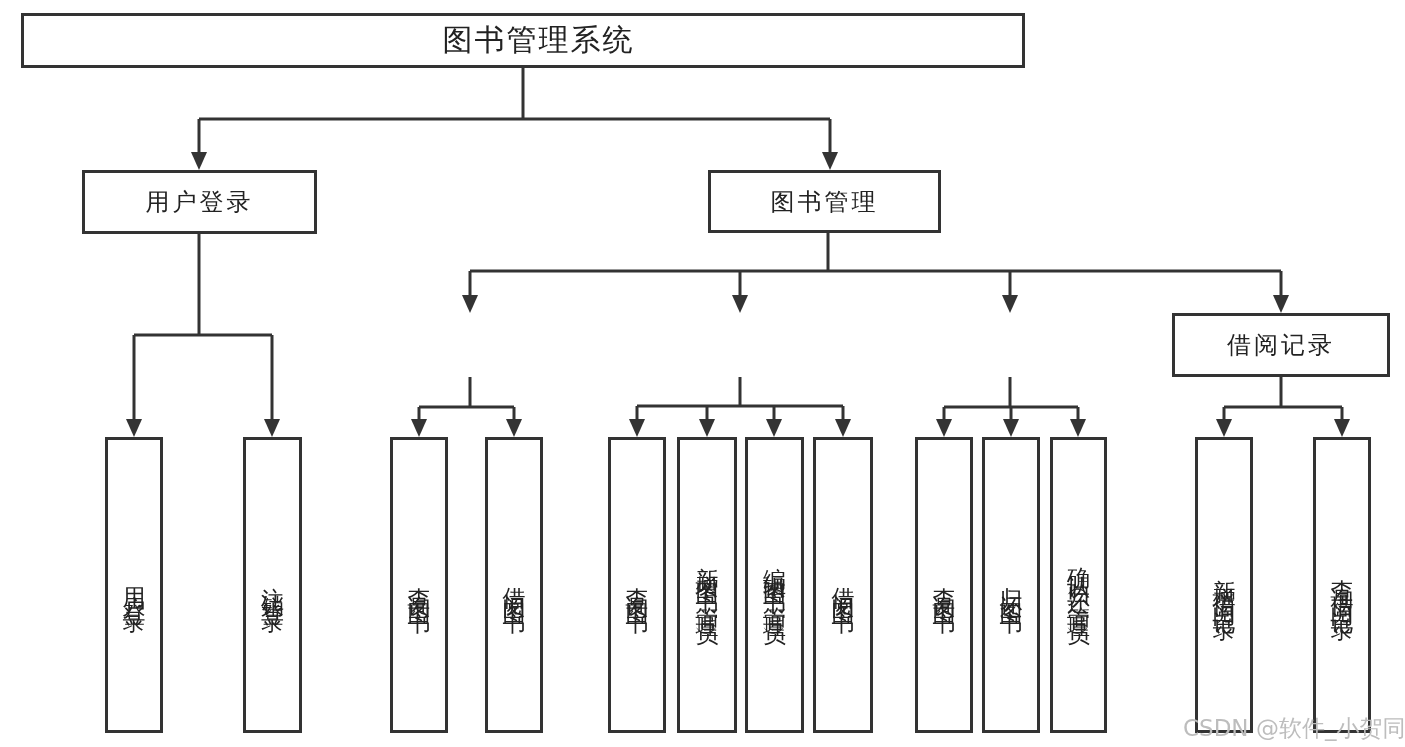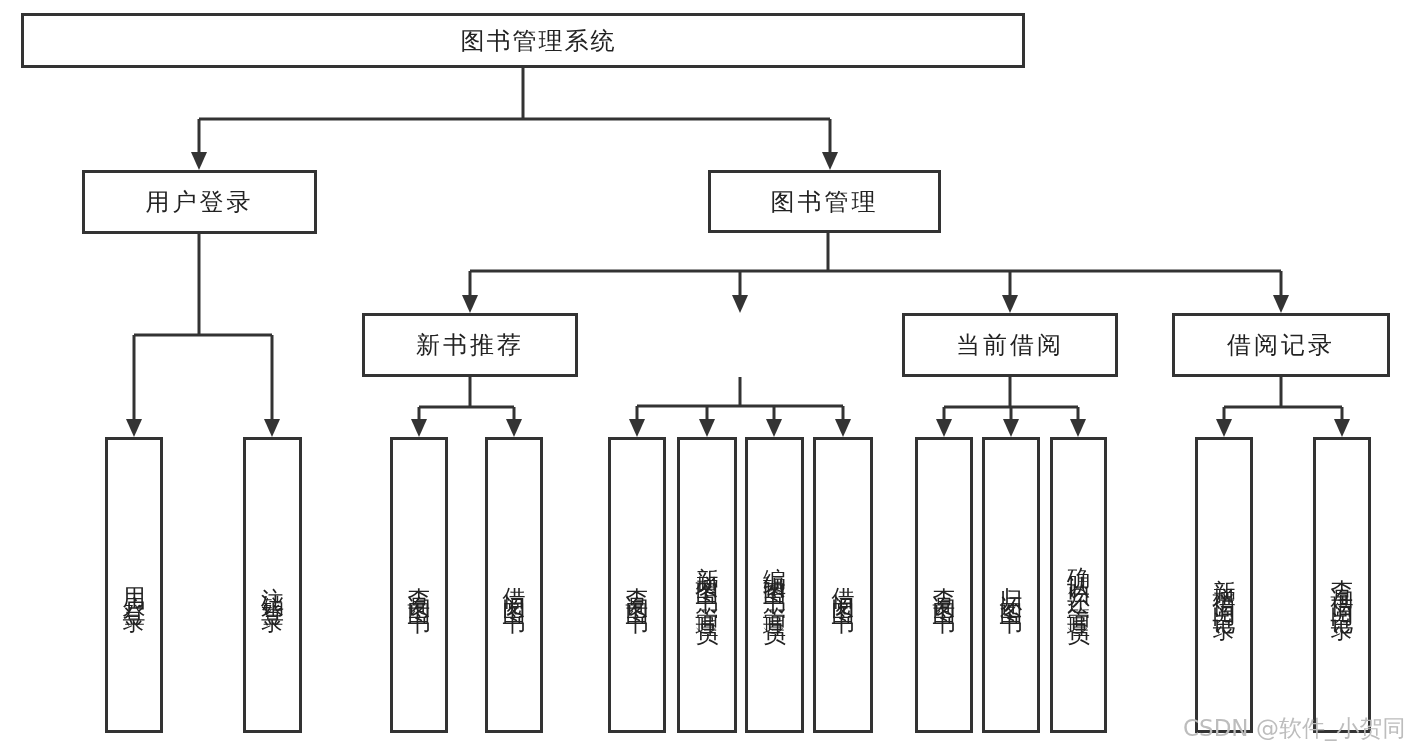--- a/index.html
+++ b/index.html
@@ -31,21 +31,21 @@
     align-items: center;
     justify-content: center;
     z-index: 2;
   }
   .box.h {
     font-size: 24px;
     letter-spacing: 3px;
     white-space: nowrap;
   }
   .box.root {
-    font-size: 24px;
+    font-size: 30px;
     letter-spacing: 2px;
     padding-left: 31px;
   }
   .box.v {
     writing-mode: vertical-rl;
     text-orientation: mixed;
     font-size: 23px;
     letter-spacing: 8px;
     line-height: 1;
   }
@@ -139,22 +139,20 @@
       <line x1="1342" y1="407" x2="1342" y2="423"></line>
       <polygon points="1334,419 1350,419 1342,437" fill="#333333" stroke="none"></polygon>
     </g>
   </svg>
 
   <div class="box h root" style="left:21px;top:13px;width:1004px;height:55px">图书管理系统</div>
 
   <div class="box h" style="left:82px;top:170px;width:235px;height:64px">用户登录</div>
   <div class="box h" style="left:708px;top:170px;width:233px;height:63px">图书管理</div>
 
-  <div class="box h" style="left:362px;top:313px;width:216px;height:64px">新书推荐</div>
-  <div class="box h" style="left:902px;top:313px;width:216px;height:64px">当前借阅</div>
   <div class="box h" style="left:1172px;top:313px;width:218px;height:64px">借阅记录</div>
 
   <div class="box v" style="left:105px;top:437px;width:58px;height:296px">用户登录</div>
   <div class="box v" style="left:243px;top:437px;width:59px;height:296px">注销登录</div>
 
   <div class="box v" style="left:390px;top:437px;width:58px;height:296px">查询图书</div>
   <div class="box v" style="left:485px;top:437px;width:58px;height:296px">借阅图书</div>
 
   <div class="box v" style="left:608px;top:437px;width:58px;height:296px">查询图书</div>
   <div class="box v" style="left:677px;top:437px;width:60px;height:296px">新增图书（管理员）</div>

